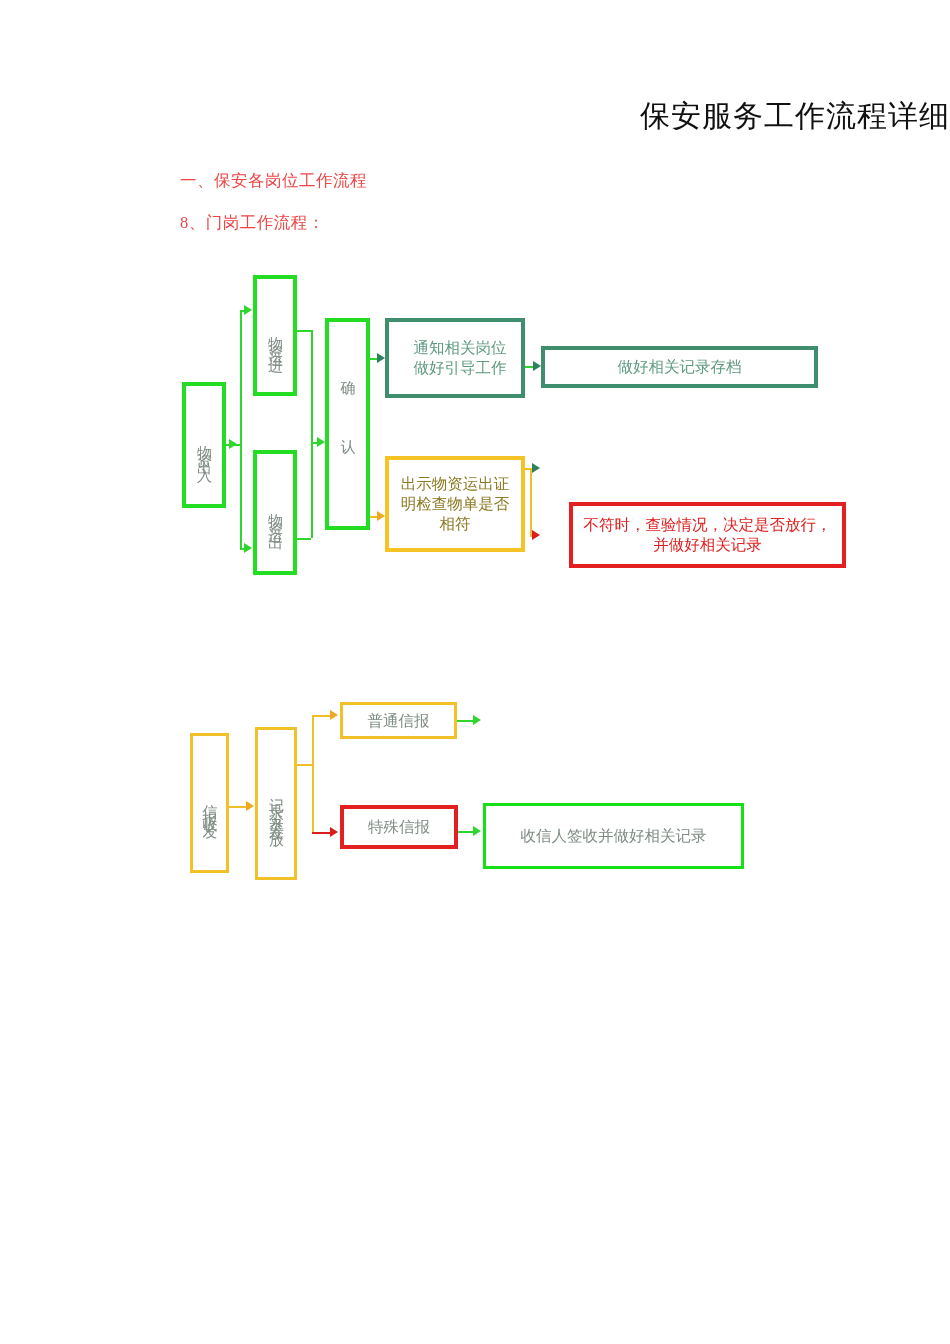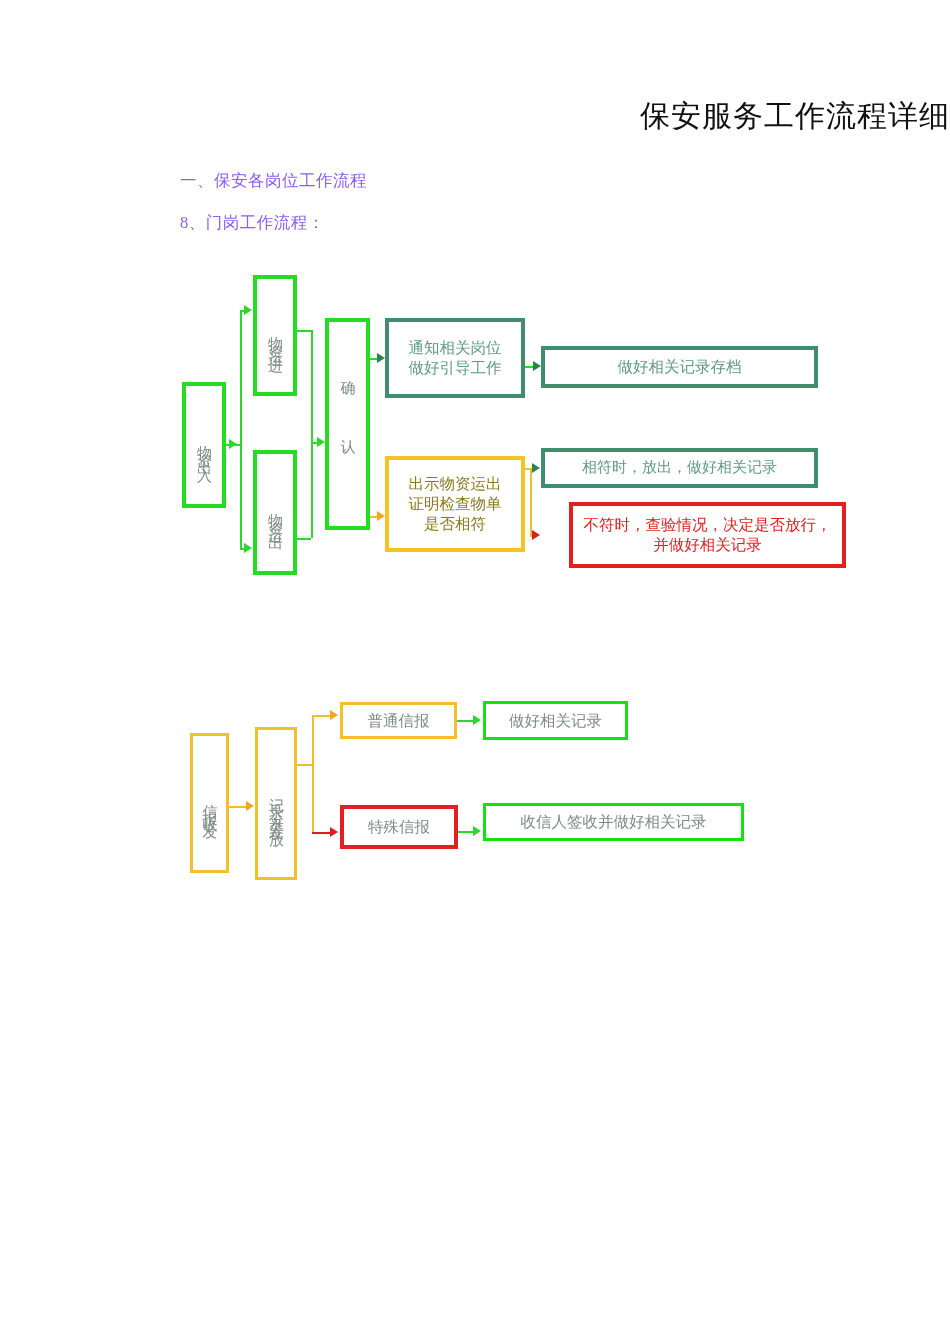--- a/index.html
+++ b/index.html
@@ -29,21 +29,21 @@
     text-align: right;
     font-size: 30px;
     letter-spacing: 1px;
     color: #111111;
     font-family: Liberation Serif, serif;
   }
   .para {
     position: absolute;
     left: 180px;
     font-size: 16.5px;
-    color: #8b5cf6;
+    color: #ef4444;
     letter-spacing: 0.5px;
     white-space: nowrap;
   }
   .para.l1 { top: 170px; }
   .para.l2 { top: 212px; }
 
   
   .fc {
     position: absolute;
     left: 0;
@@ -127,35 +127,32 @@
     </div>
 
     <div class="node vert b-green t-gray" style="left:253px; top:450px; width:44px; height:125px; font-size:15px;">
       <span class="txt">物资运出</span>
     </div>
 
     <div class="node vert b-green t-gray" style="left:325px; top:318px; width:45px; height:212px; font-size:15px; letter-spacing:58px;">
       <span class="txt">确认</span>
     </div>
 
-    <div class="node b-teal t-teal" style="left:385px; top:318px; width:140px; height:80px; font-size:15.5px; padding:0 8px;">
+    <div class="node b-teal t-teal" style="left:385px; top:318px; width:140px; height:80px; font-size:15.5px; padding:0 8px;justify-content:flex-end;">
       <span class="txt" style="width:106px;">通知相关岗位做好引导工作</span>
     </div>
 
     <div class="node b-teal t-teal" style="left:541px; top:346px; width:277px; height:42px; font-size:15.5px;">
       <span class="txt">做好相关记录存档</span>
     </div>
 
-    <div class="node b-yellow t-olive" style="left:385px; top:456px; width:140px; height:96px; font-size:15.5px; padding:0 14px;">
+    <div class="node b-yellow t-olive" style="left:385px; top:456px; width:140px; height:96px; font-size:15.5px; padding:0 6px;">
       <span class="txt" style="width:112px;">出示物资运出证明检查物单是否相符</span>
     </div>
 
-    <div class="node b-teal t-teal" style="left:541px; top:448px; width:277px; height:40px; font-size:15px;">
-      <span class="txt">相符时，放出，做好相关记录</span>
-    </div>
 
     <div class="node b-red t-red" style="left:541px; top:502px; width:277px; height:66px; font-size:15.5px; padding:0 10px;">
       <span class="txt">不符时，查验情况，决定是否放行，并做好相关记录</span>
     </div>
 
     <div class="ln h c-green" style="left:226px; top:444px; width:14px;"></div>
     <div class="ln v c-green" style="left:240px; top:310px; height:238px;"></div>
 
     <div class="ln h c-green" style="left:240px; top:310px; width:5px;"></div>
     <div class="ah right ah-green" style="left:244px; top:305px;"></div>
@@ -194,29 +191,26 @@
     </div>
 
     <div class="node vert b-yellow2 t-gray" style="left:255px; top:727px; width:42px; height:153px; font-size:15px;">
       <span class="txt">记录分类发放</span>
     </div>
 
     <div class="node b-yellow2 t-gray" style="left:340px; top:702px; width:117px; height:37px; font-size:15.5px;">
       <span class="txt">普通信报</span>
     </div>
 
-    <div class="node b-green2 t-gray" style="left:483px; top:701px; width:145px; height:39px; font-size:15.5px;">
-      <span class="txt">做好相关记录</span>
-    </div>
 
     <div class="node b-red t-gray" style="left:340px; top:805px; width:118px; height:44px; font-size:15.5px;">
       <span class="txt">特殊信报</span>
     </div>
 
-    <div class="node b-green2 t-gray" style="left:483px; top:803px; width:261px; height:38px; font-size:15.5px;">
+    <div class="node b-green2 t-gray" style="left:483px; top:803px; width:261px; height:66px; font-size:15.5px;">
       <span class="txt">收信人签收并做好相关记录</span>
     </div>
 
     <div class="ln h c-yellow" style="left:229px; top:806px; width:19px;"></div>
     <div class="ah right ah-yellow" style="left:246px; top:801px;"></div>
 
     <div class="ln h c-yellow" style="left:297px; top:764px; width:15px;"></div>
     <div class="ln v c-yellow" style="left:312px; top:715px; height:117px;"></div>
 
     <div class="ln h c-yellow" style="left:312px; top:715px; width:20px;"></div>

